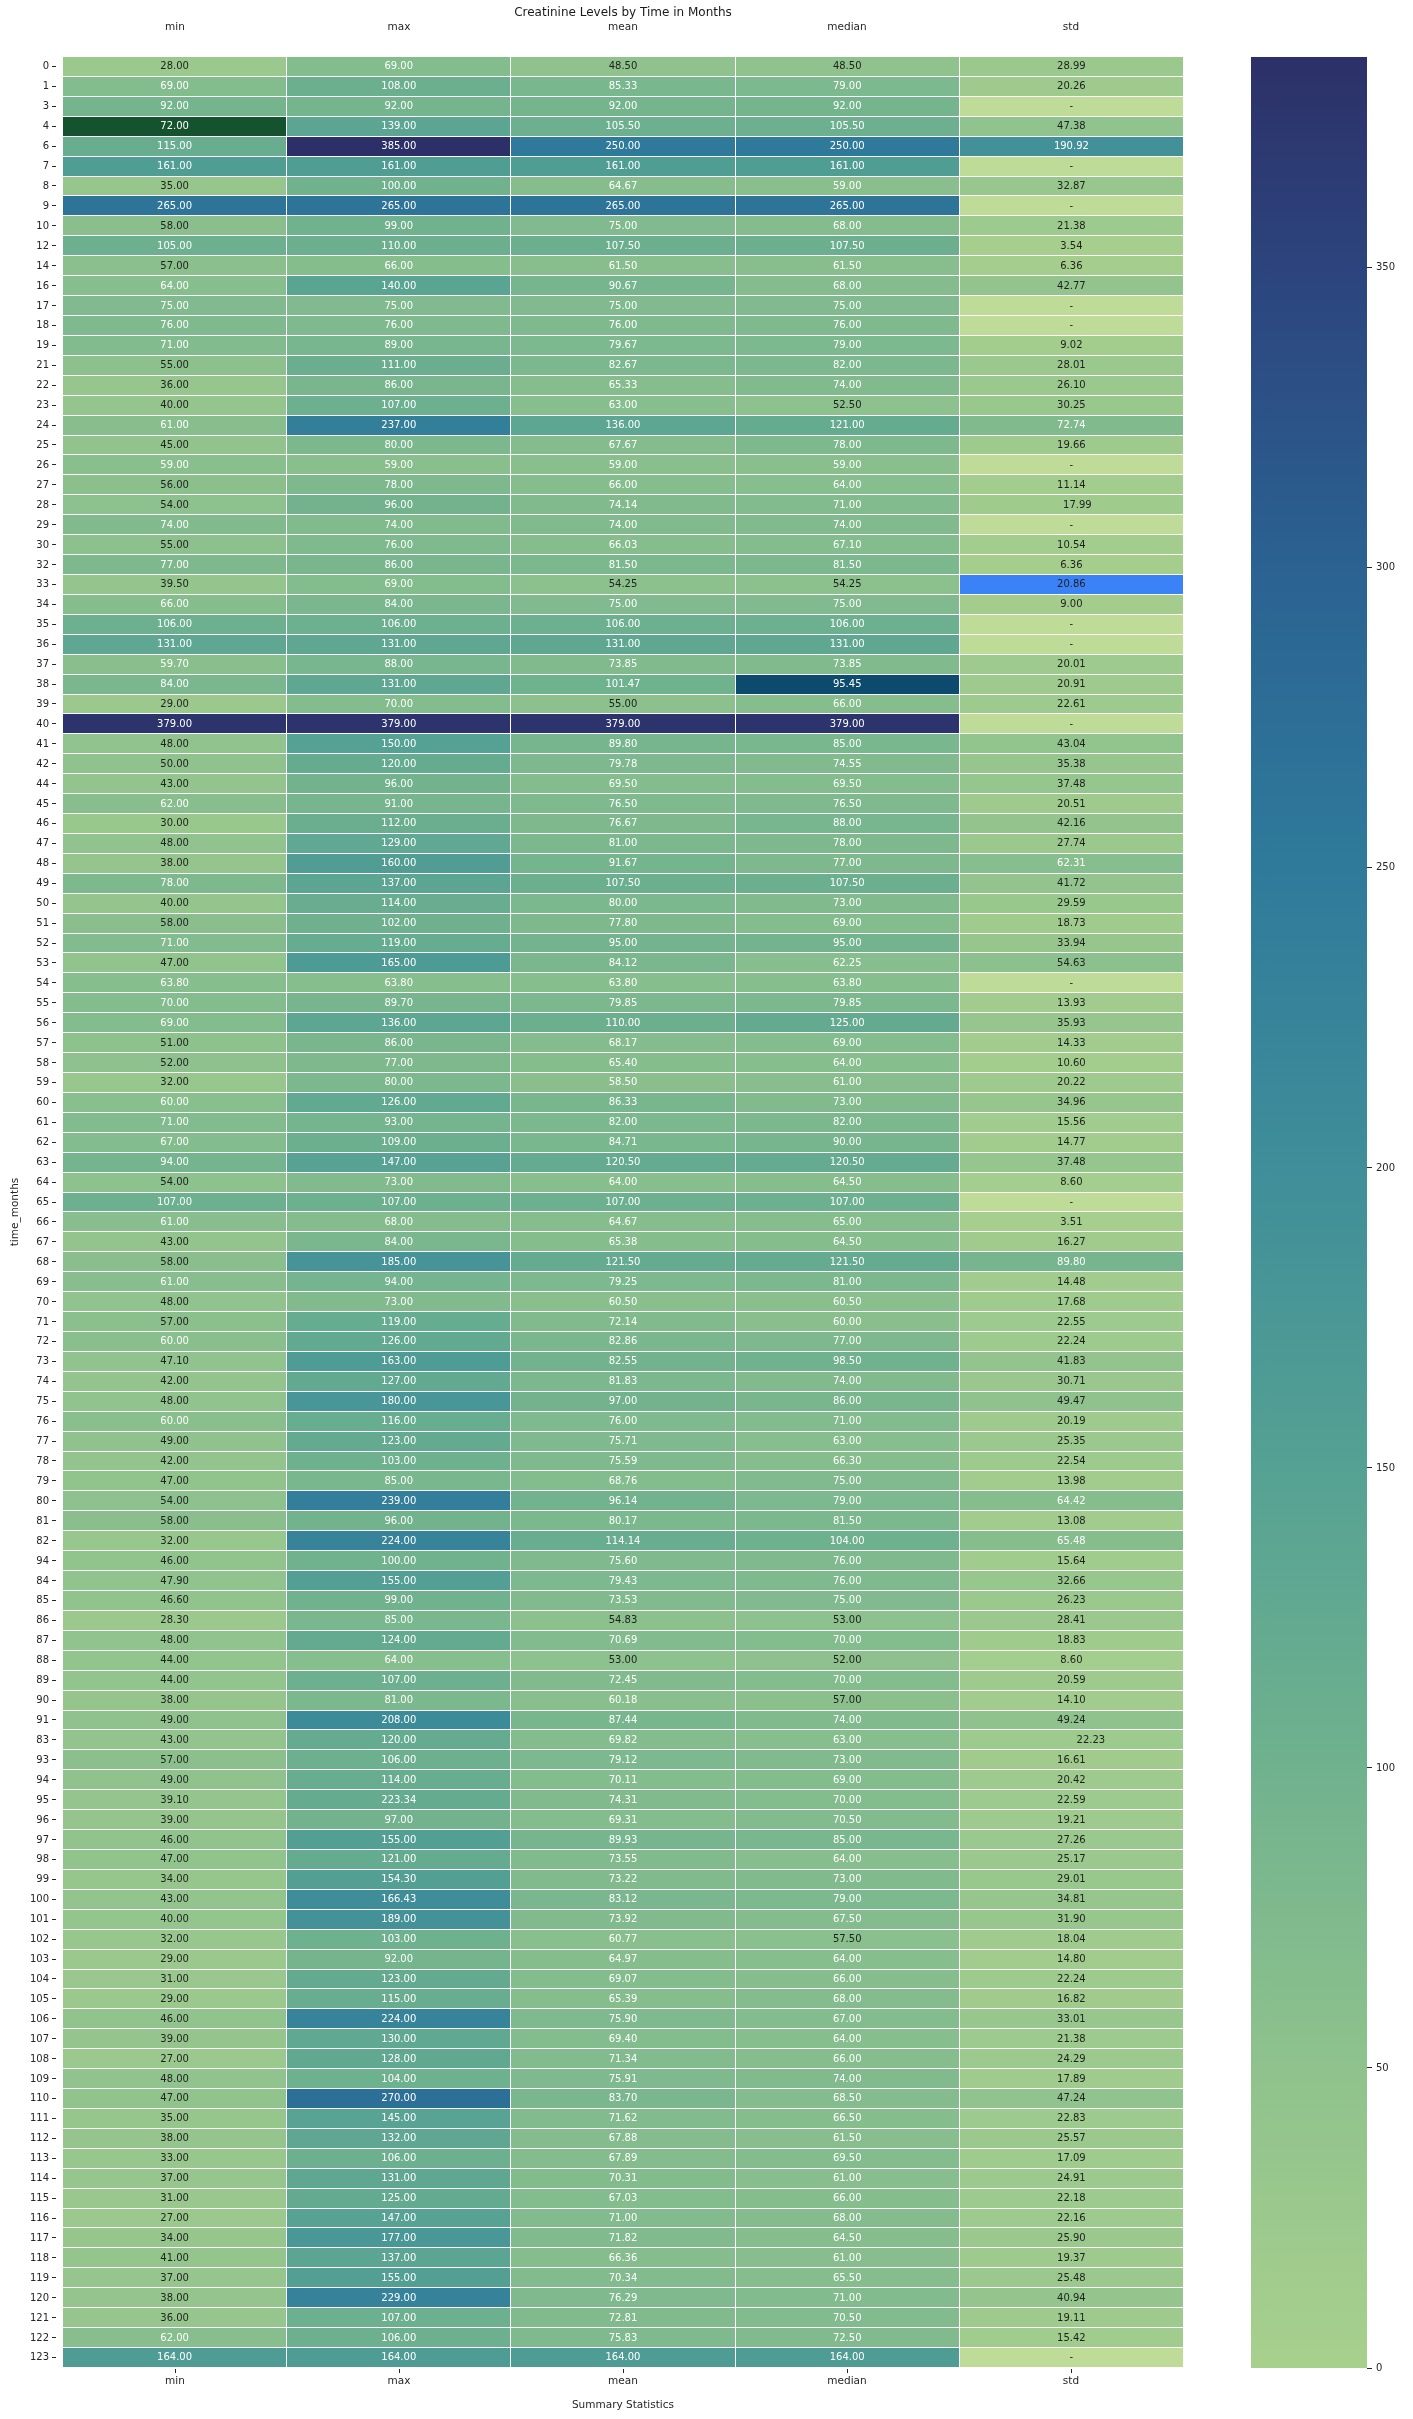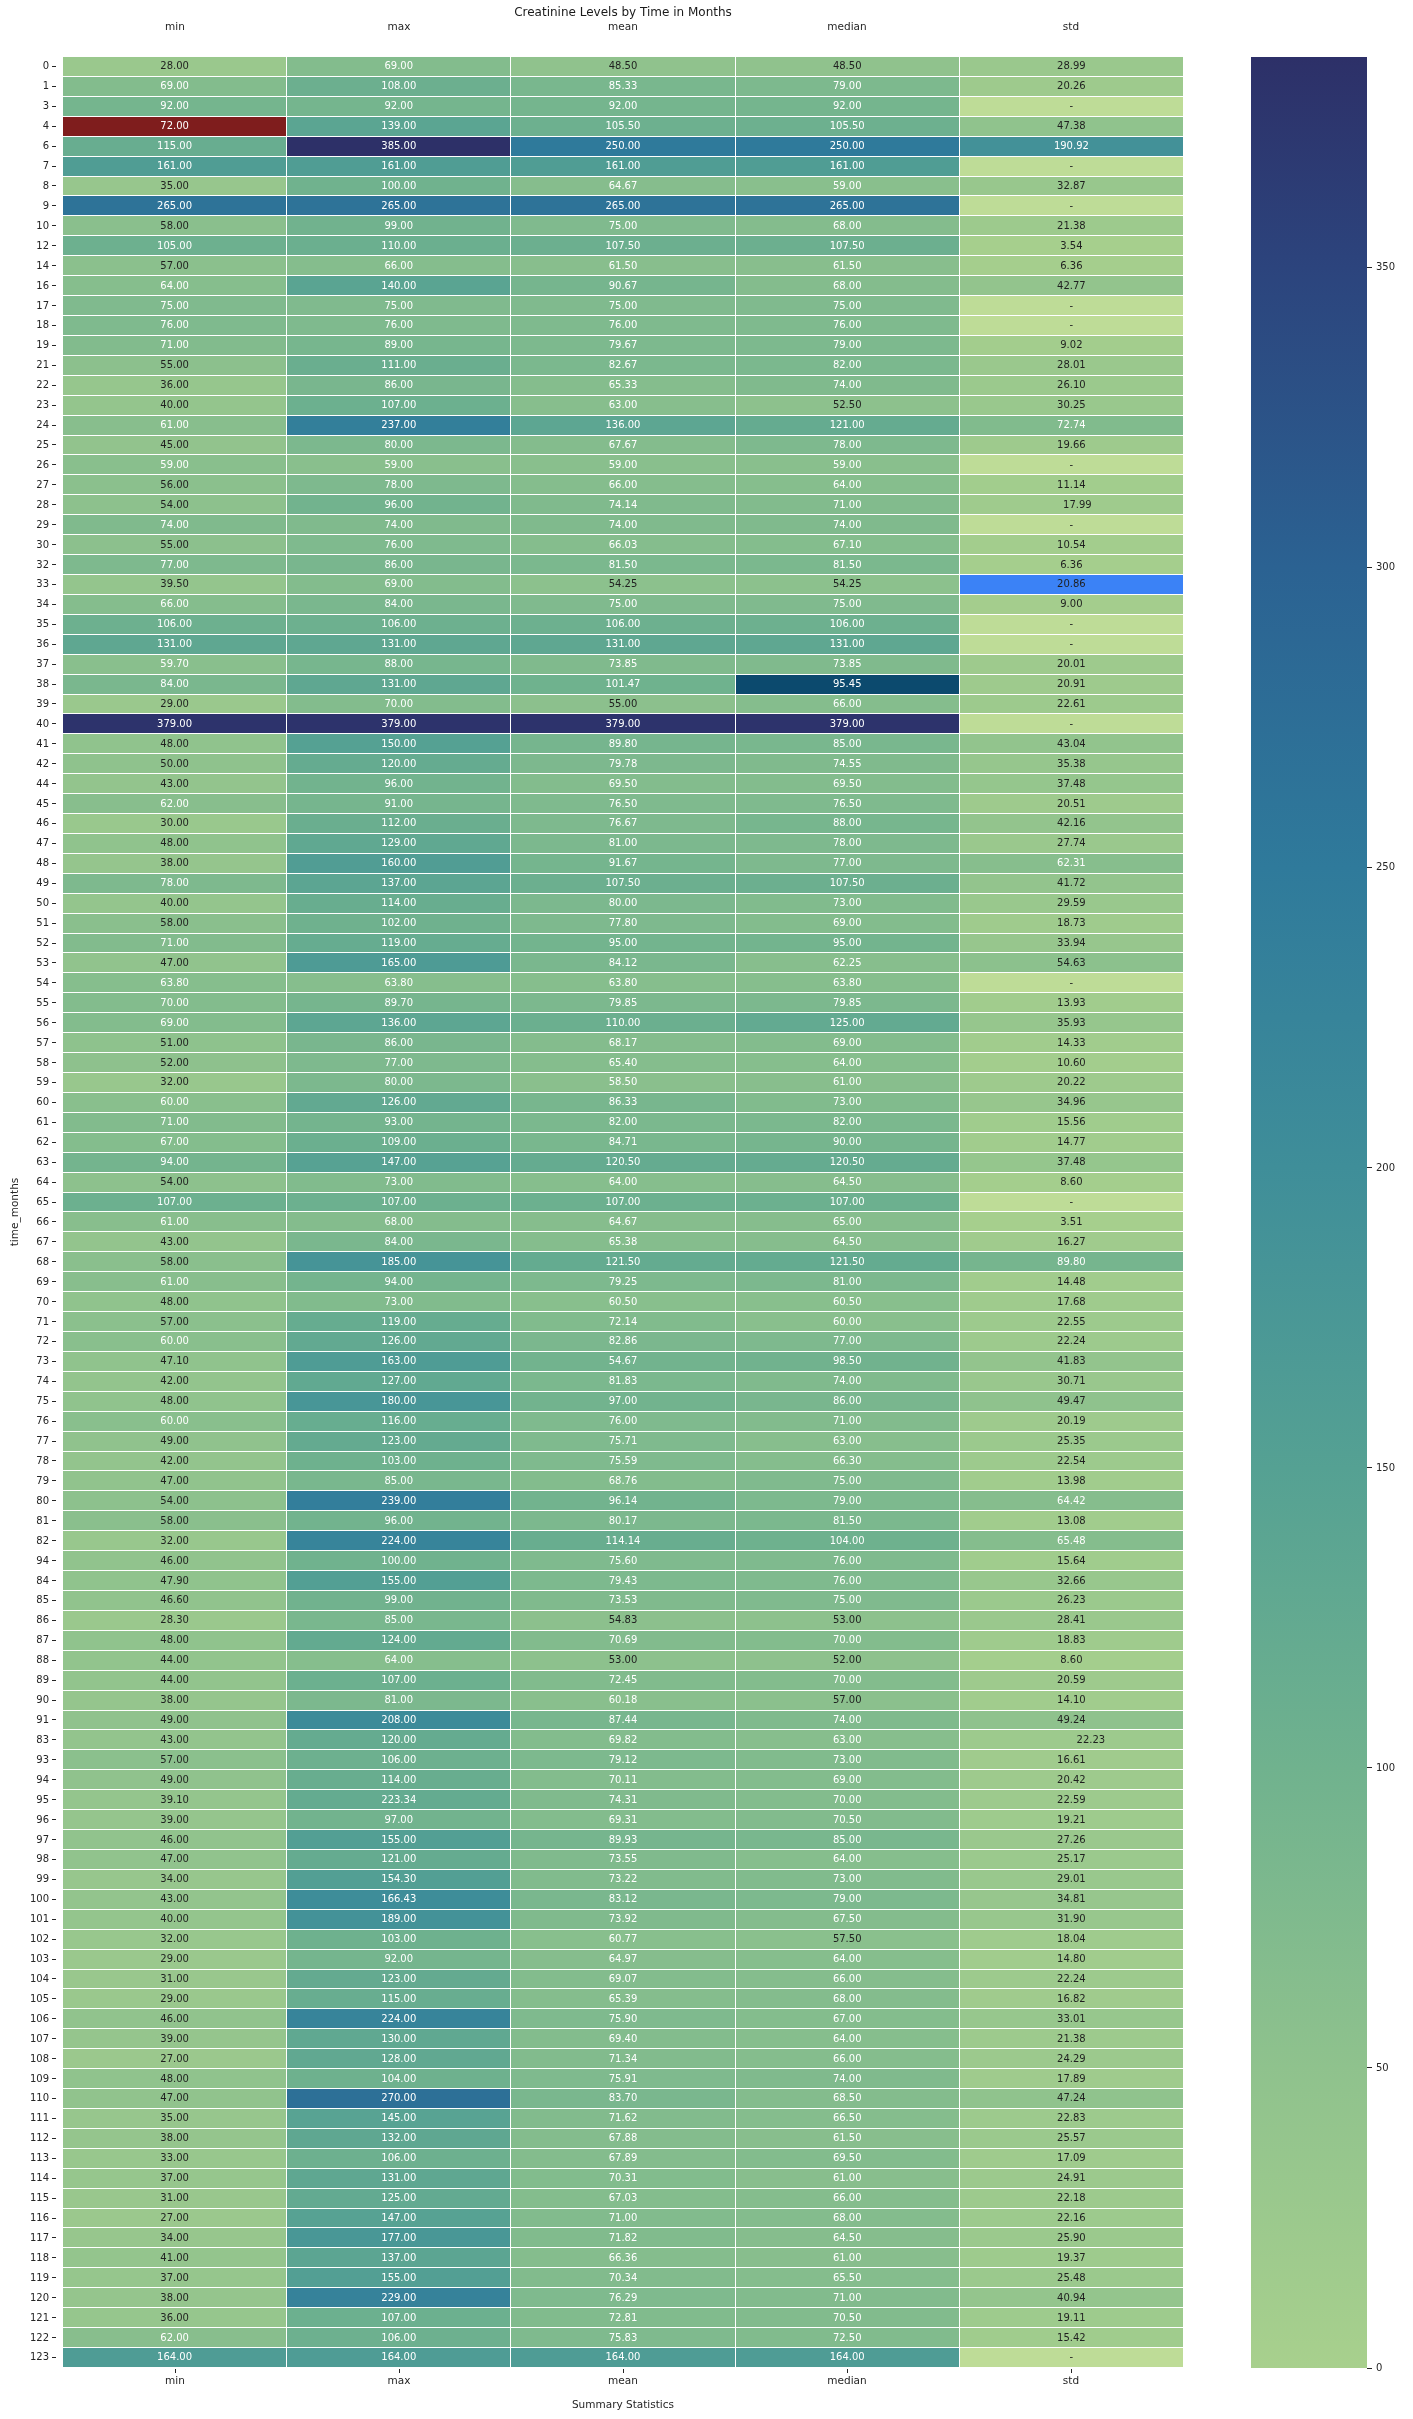--- a/index.html
+++ b/index.html
@@ -180,21 +180,21 @@
     <div class="cell light" style="background: rgb(131, 188, 141);">69.00</div>
     <div class="cell light" style="background: rgb(108, 175, 143);">108.00</div>
     <div class="cell light" style="background: rgb(121, 183, 142);">85.33</div>
     <div class="cell light" style="background: rgb(125, 185, 142);">79.00</div>
     <div class="cell dark" style="background: rgb(158, 202, 141);">20.26</div>
     <div class="cell light" style="background: rgb(117, 181, 142);">92.00</div>
     <div class="cell light" style="background: rgb(117, 181, 142);">92.00</div>
     <div class="cell light" style="background: rgb(117, 181, 142);">92.00</div>
     <div class="cell light" style="background: rgb(117, 181, 142);">92.00</div>
     <div class="cell dark" style="background: rgb(190, 220, 151);">-</div>
-    <div class="cell light" style="background: #7f1d1d;">72.00</div>
+    <div class="cell light" style="background: #14532d;">72.00</div>
     <div class="cell light" style="background: rgb(91, 165, 146);">139.00</div>
     <div class="cell light" style="background: rgb(109, 176, 143);">105.50</div>
     <div class="cell light" style="background: rgb(109, 176, 143);">105.50</div>
     <div class="cell dark" style="background: rgb(144, 195, 141);">47.38</div>
     <div class="cell light" style="background: rgb(104, 173, 144);">115.00</div>
     <div class="cell light" style="background: rgb(45, 48, 104);">385.00</div>
     <div class="cell light" style="background: rgb(47, 122, 155);">250.00</div>
     <div class="cell light" style="background: rgb(47, 122, 155);">250.00</div>
     <div class="cell light" style="background: rgb(67, 145, 152);">190.92</div>
     <div class="cell light" style="background: rgb(80, 157, 148);">161.00</div>
@@ -492,21 +492,21 @@
     <div class="cell light" style="background: rgb(129, 187, 141);">72.14</div>
     <div class="cell light" style="background: rgb(137, 191, 141);">60.00</div>
     <div class="cell dark" style="background: rgb(157, 202, 141);">22.55</div>
     <div class="cell light" style="background: rgb(137, 191, 141);">60.00</div>
     <div class="cell light" style="background: rgb(98, 169, 145);">126.00</div>
     <div class="cell light" style="background: rgb(123, 183, 142);">82.86</div>
     <div class="cell light" style="background: rgb(126, 185, 142);">77.00</div>
     <div class="cell dark" style="background: rgb(157, 202, 141);">22.24</div>
     <div class="cell dark" style="background: rgb(144, 195, 141);">47.10</div>
     <div class="cell light" style="background: rgb(79, 156, 149);">163.00</div>
-    <div class="cell light" style="background: rgb(114, 179, 142);">54.67</div>
+    <div class="cell light" style="background: rgb(114, 179, 142);">82.55</div>
     <div class="cell light" style="background: rgb(113, 178, 142);">98.50</div>
     <div class="cell dark" style="background: rgb(147, 196, 141);">41.83</div>
     <div class="cell dark" style="background: rgb(147, 196, 141);">42.00</div>
     <div class="cell light" style="background: rgb(97, 169, 145);">127.00</div>
     <div class="cell light" style="background: rgb(123, 184, 142);">81.83</div>
     <div class="cell light" style="background: rgb(128, 186, 141);">74.00</div>
     <div class="cell dark" style="background: rgb(153, 199, 141);">30.71</div>
     <div class="cell dark" style="background: rgb(144, 195, 141);">48.00</div>
     <div class="cell light" style="background: rgb(72, 150, 151);">180.00</div>
     <div class="cell light" style="background: rgb(114, 179, 142);">97.00</div>

